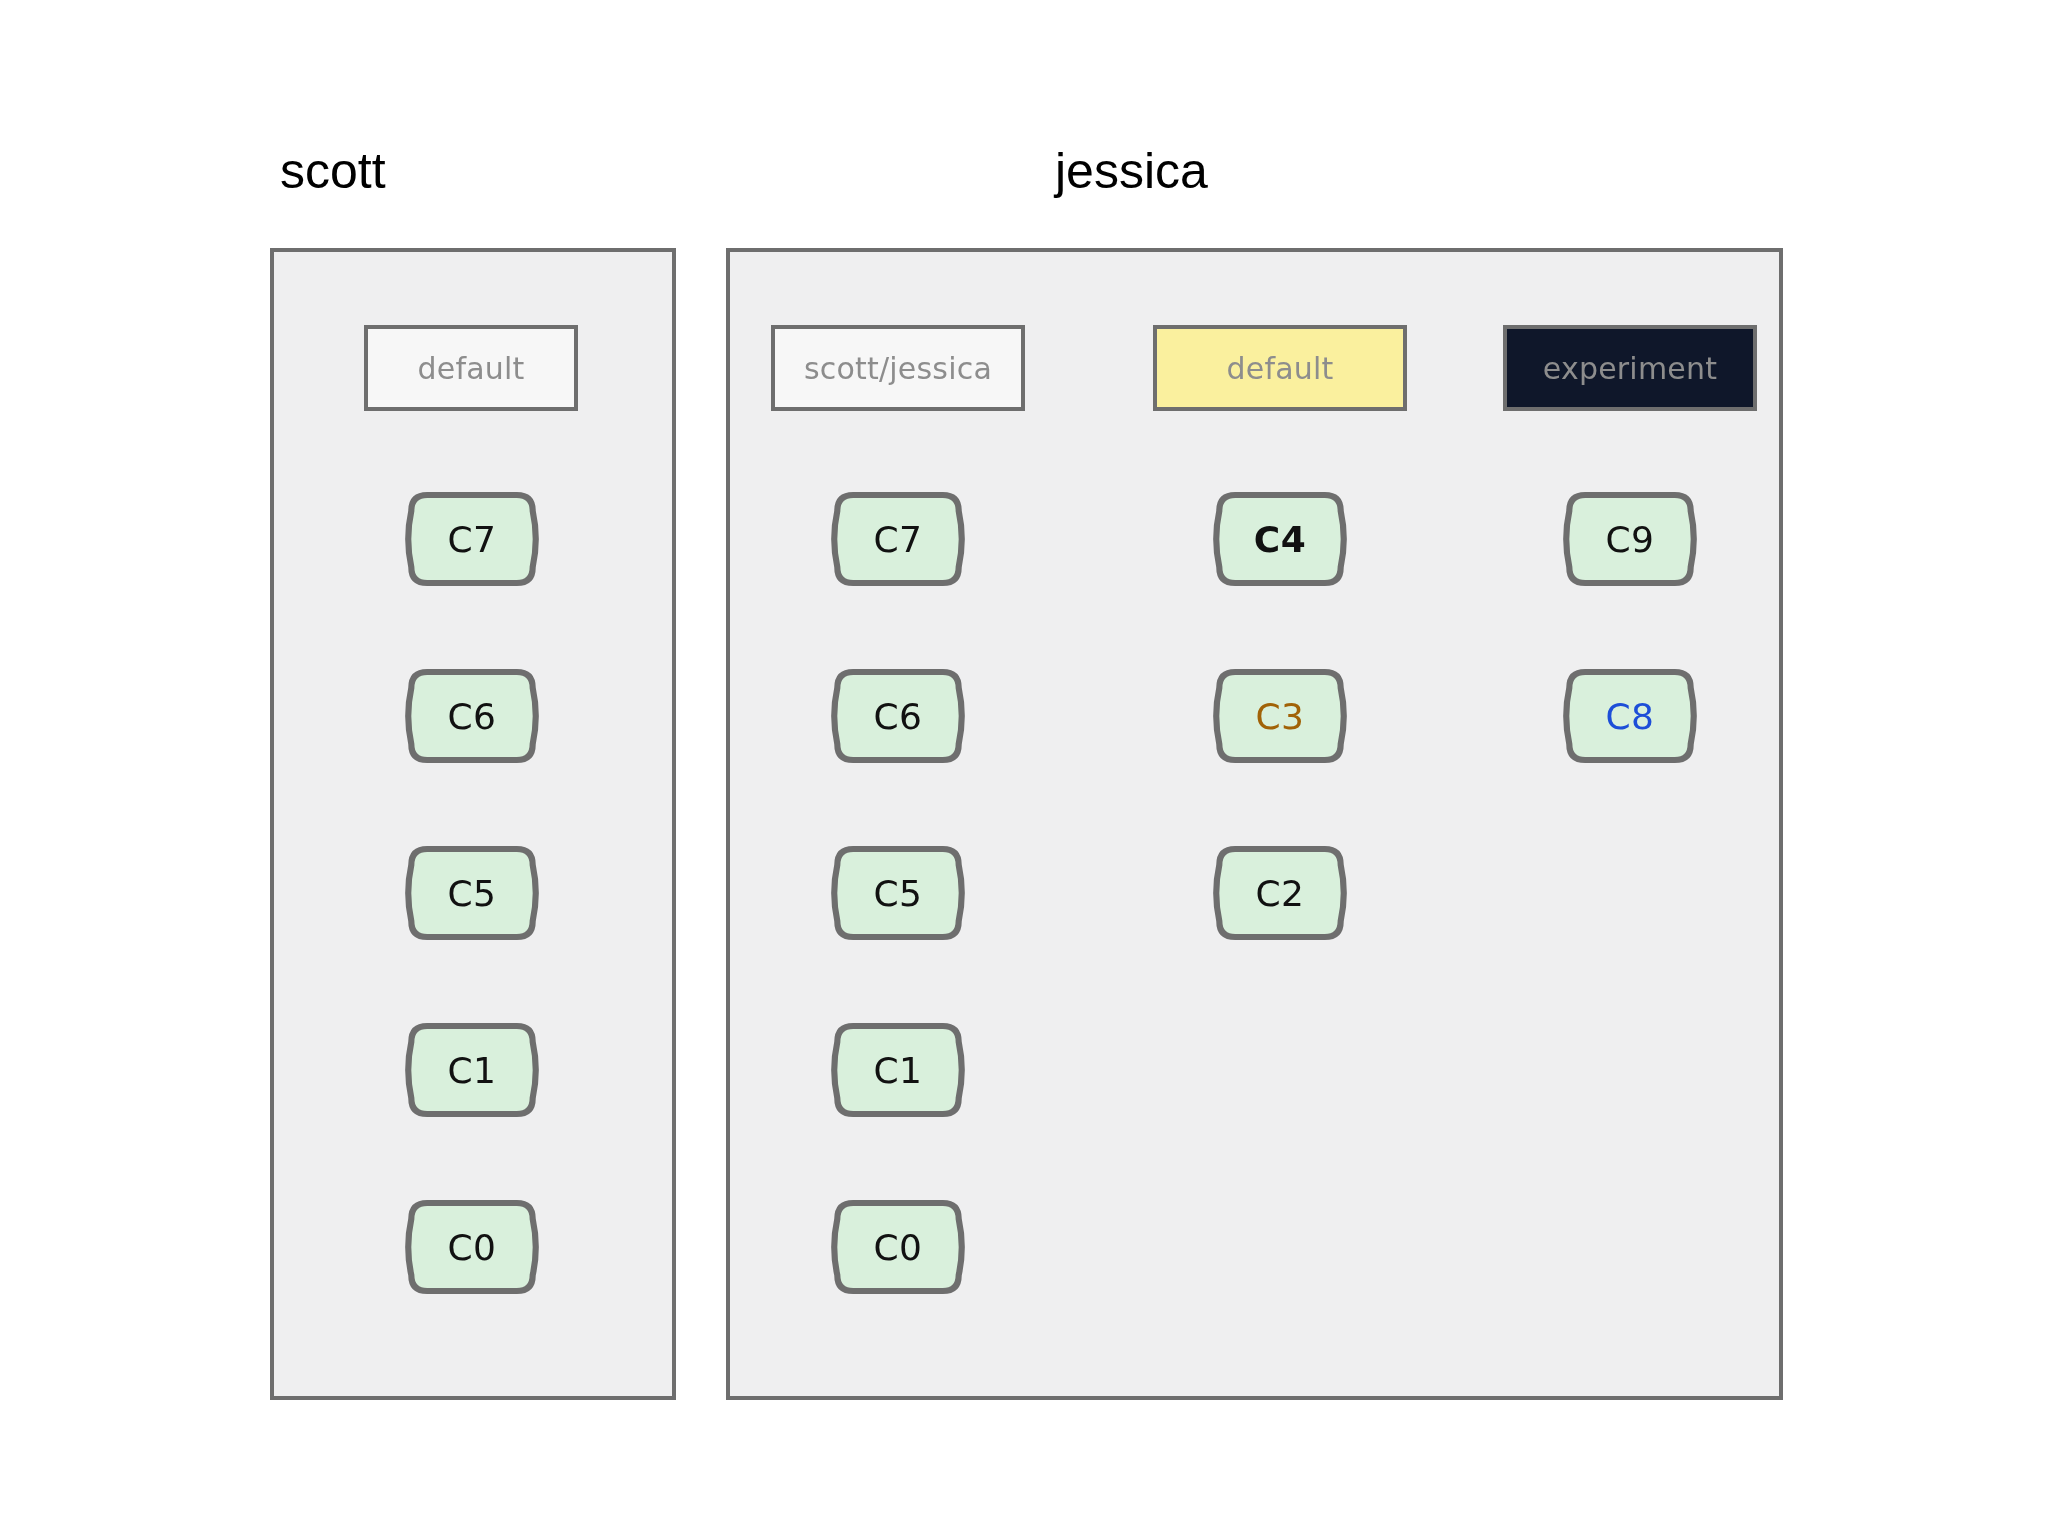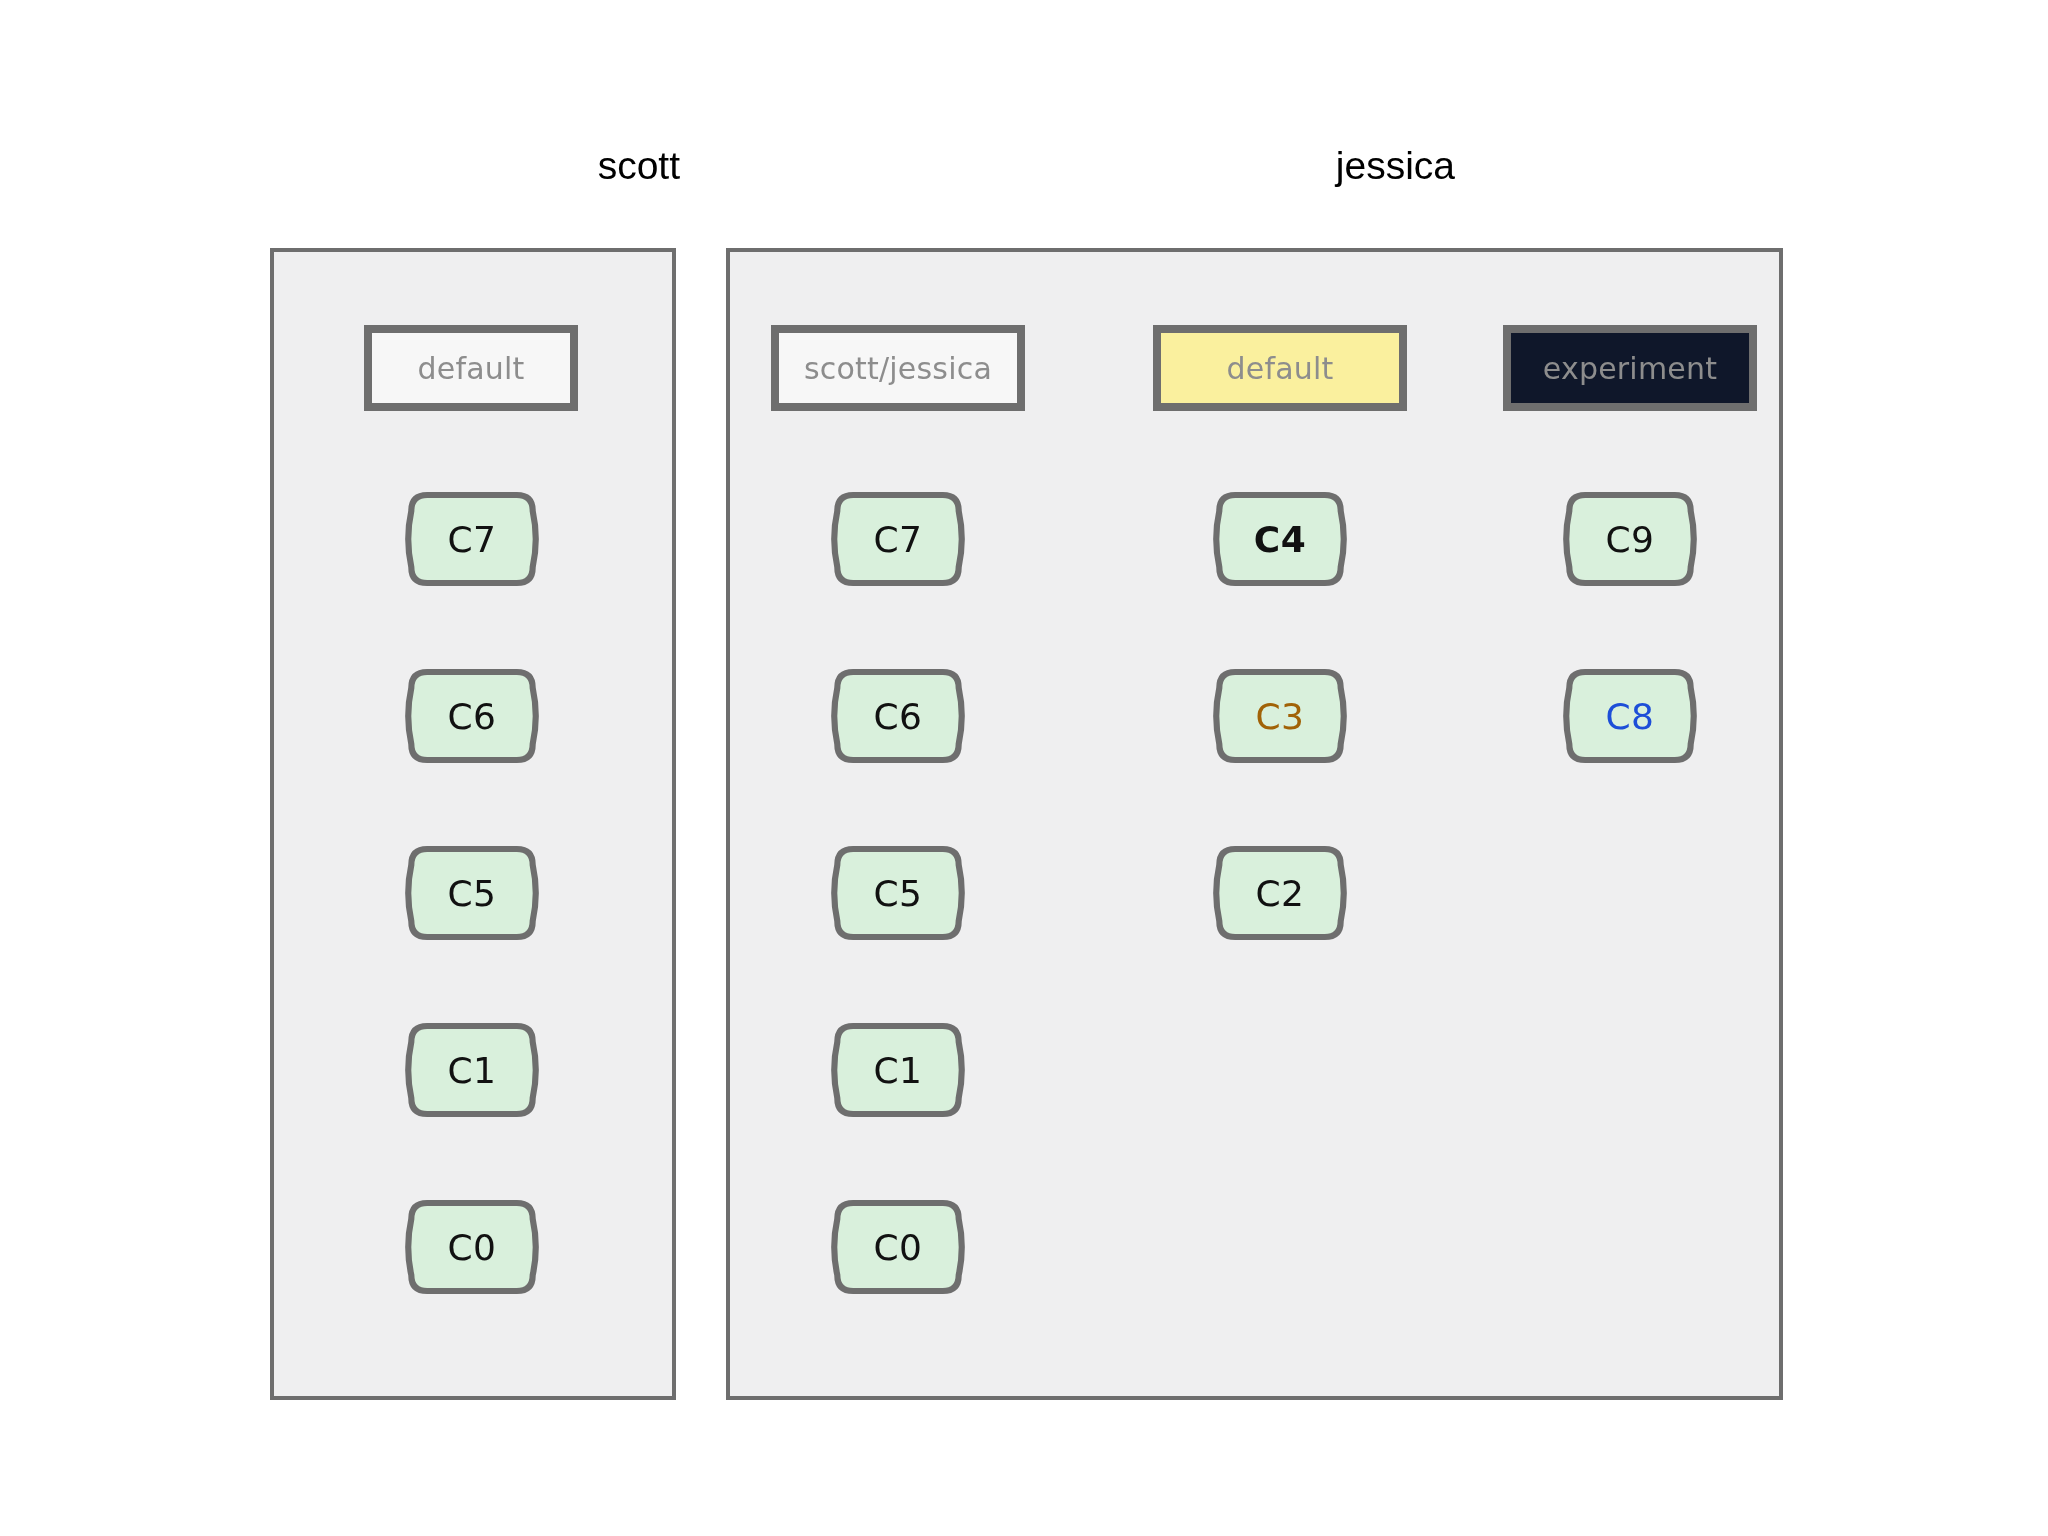--- a/index.html
+++ b/index.html
@@ -20,40 +20,40 @@
     left: 0; top: 0;
     width: 2048px;
     height: 1536px;
     background: #ffffff;
   }
 
   
   .repo-title {
     position: absolute;
     font-family: "Liberation Sans", sans-serif;
-    font-size: 39px;
+    font-size: 50px;
     color: #000000;
-    text-align: right;
+    text-align: left;
     white-space: nowrap;
     line-height: 1;
   }
 
   
   .repo-panel {
     position: absolute;
     background: #efeff0;
     border: 4px solid #6e6e6e;
     box-sizing: border-box;
   }
 
   
   .branch-label {
     position: absolute;
     box-sizing: border-box;
-    border: 8px solid #7f1d1d;
+    border: 4px solid #7f1d1d;
     background: #f7f7f7;
     display: flex;
     align-items: center;
     justify-content: center;
     font-family: "DejaVu Sans", sans-serif;
     font-size: 30px;
     color: #8d8d8d;
     white-space: nowrap;
     letter-spacing: 0.2px;
   }

